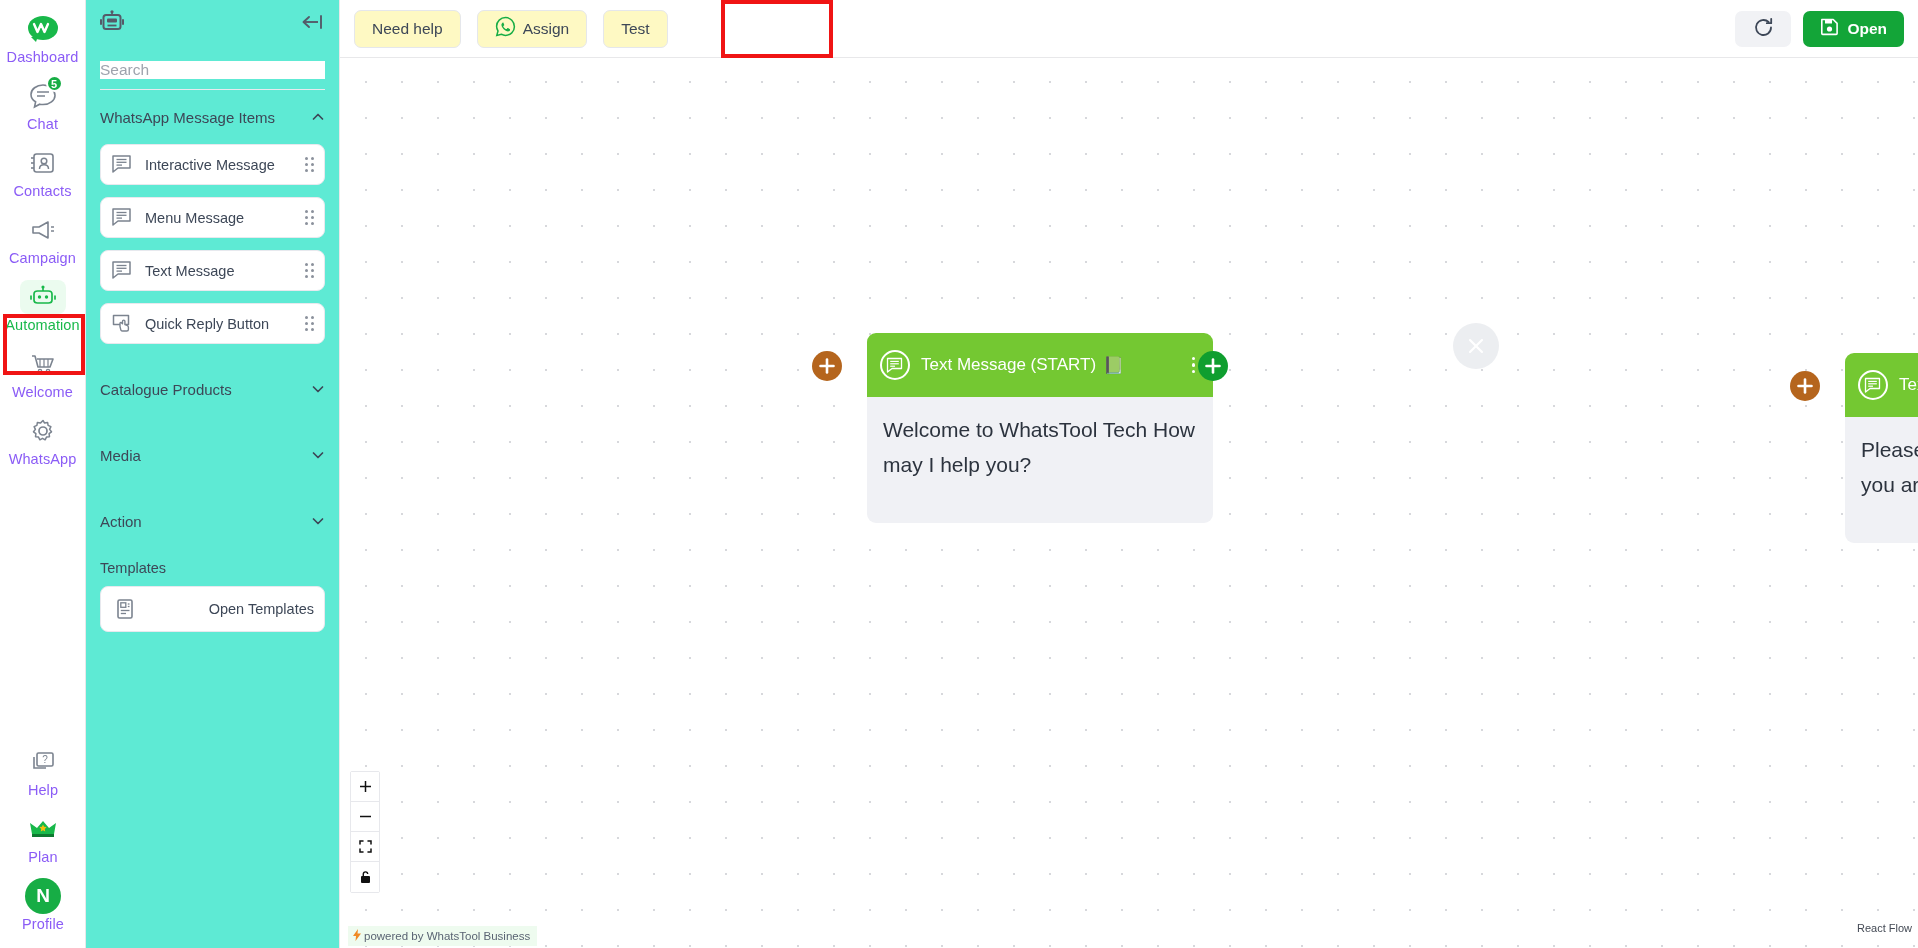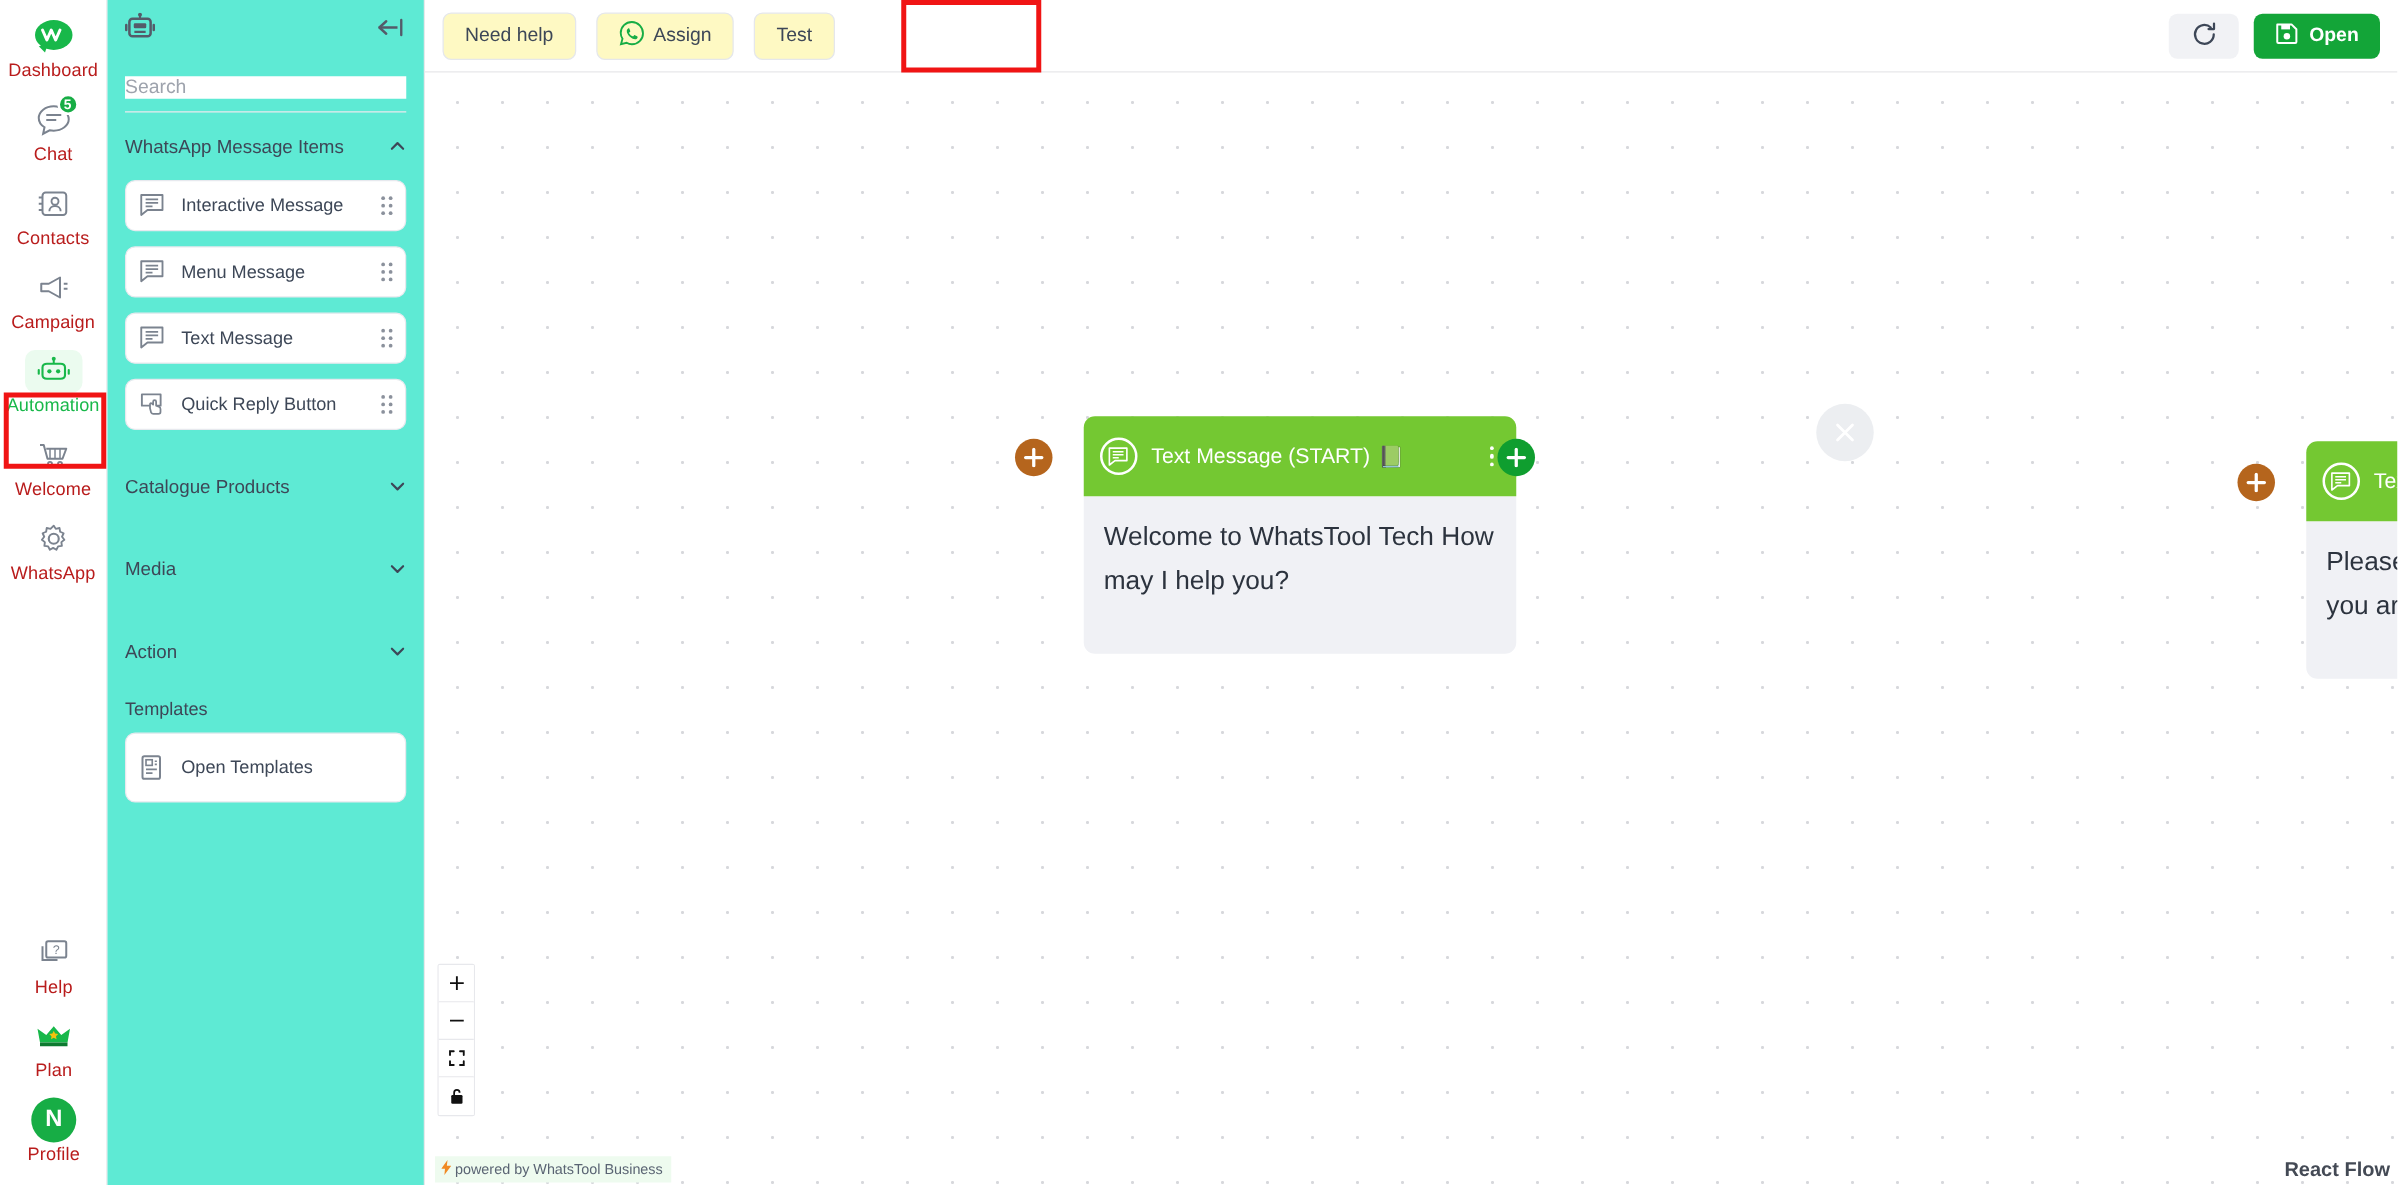--- a/index.html
+++ b/index.html
@@ -24,21 +24,21 @@
     width: 78px; padding: 6px 0 4px 0;
     display: flex; flex-direction: column; align-items: center;
     cursor: pointer; position: relative; margin-bottom: 4px;
   }
   .rail-ico {
     width: 44px; height: 34px;
     display: flex; align-items: center; justify-content: center;
     position: relative;
   }
   .rail-label {
-    font-size: 14.5px; color: #b91c1c; margin-top: 3px; letter-spacing: .1px;
+    font-size: 14.5px; color: #8b5cf6; margin-top: 3px; letter-spacing: .1px;
   }
   .rail-item.active .rail-ico { background: #ebfbef; border-radius: 8px; width: 46px; }
   .rail-item.active .rail-label { color: #18b84a; }
   .badge {
     position: absolute; top: -4px; right: 2px;
     background: #17ad45; color: #fff; font-size: 11px; font-weight: bold;
     min-width: 17px; height: 17px; border-radius: 50%;
     display: flex; align-items: center; justify-content: center;
     border: 2px solid #fff;
   }
@@ -183,22 +183,22 @@
     border-bottom: 1px solid #e7e8ec; cursor: pointer; background: #fff;
   }
   .ctrl-btn:last-child { border-bottom: none; }
   .powered {
     position: absolute; left: 8px; bottom: 2px;
     background: #eefbef; color: #5a6473; font-size: 11.5px;
     padding: 3px 7px 3px 5px; display: flex; align-items: center; gap: 3px;
     z-index: 15;
   }
   .rf-attr {
-    position: absolute; right: 6px; bottom: 2px;
-    font-size: 16px; color: #444a55; font-weight: bold; z-index: 15;
+    position: absolute; right: 6px; bottom: 14px;
+    font-size: 11px; color: #444a55; font-weight: normal; z-index: 15;
   }
 </style>
 </head>
 <body>
 
 <div id="app">
 
   <div class="rail">
 
     <div class="rail-item">
@@ -456,21 +456,21 @@
       <span class="sec-title">Action</span>
       <span class="chev">
         <svg width="14" height="14" viewBox="0 0 14 14">
             <path d="M2.5 5 L7 9.5 L11.5 5" fill="none" stroke="#3d4757" stroke-width="1.7" stroke-linecap="round" stroke-linejoin="round"></path>
           </svg>
       </span>
     </div>
 
     <div class="tpl-label">Templates</div>
 
-    <div class="blk-item" style="height:56px;">
+    <div class="blk-item" style="height:46px;text-align:right;">
       <span class="blk-ico">
         <svg width="22" height="22" viewBox="0 0 22 22">
             <rect x="3" y="2" width="14" height="18" rx="1.5" fill="none" stroke="#7b838f" stroke-width="1.6"></rect>
             <rect x="5.8" y="4.8" width="5" height="4.5" fill="none" stroke="#7b838f" stroke-width="1.3"></rect>
             <line x1="12.8" y1="6" x2="14.5" y2="6" stroke="#7b838f" stroke-width="1.3"></line>
             <line x1="12.8" y1="8.5" x2="14.5" y2="8.5" stroke="#7b838f" stroke-width="1.3"></line>
             <line x1="5.8" y1="12.5" x2="14.5" y2="12.5" stroke="#7b838f" stroke-width="1.3"></line>
             <line x1="5.8" y1="15.5" x2="11" y2="15.5" stroke="#7b838f" stroke-width="1.3"></line>
           </svg>
       </span>

